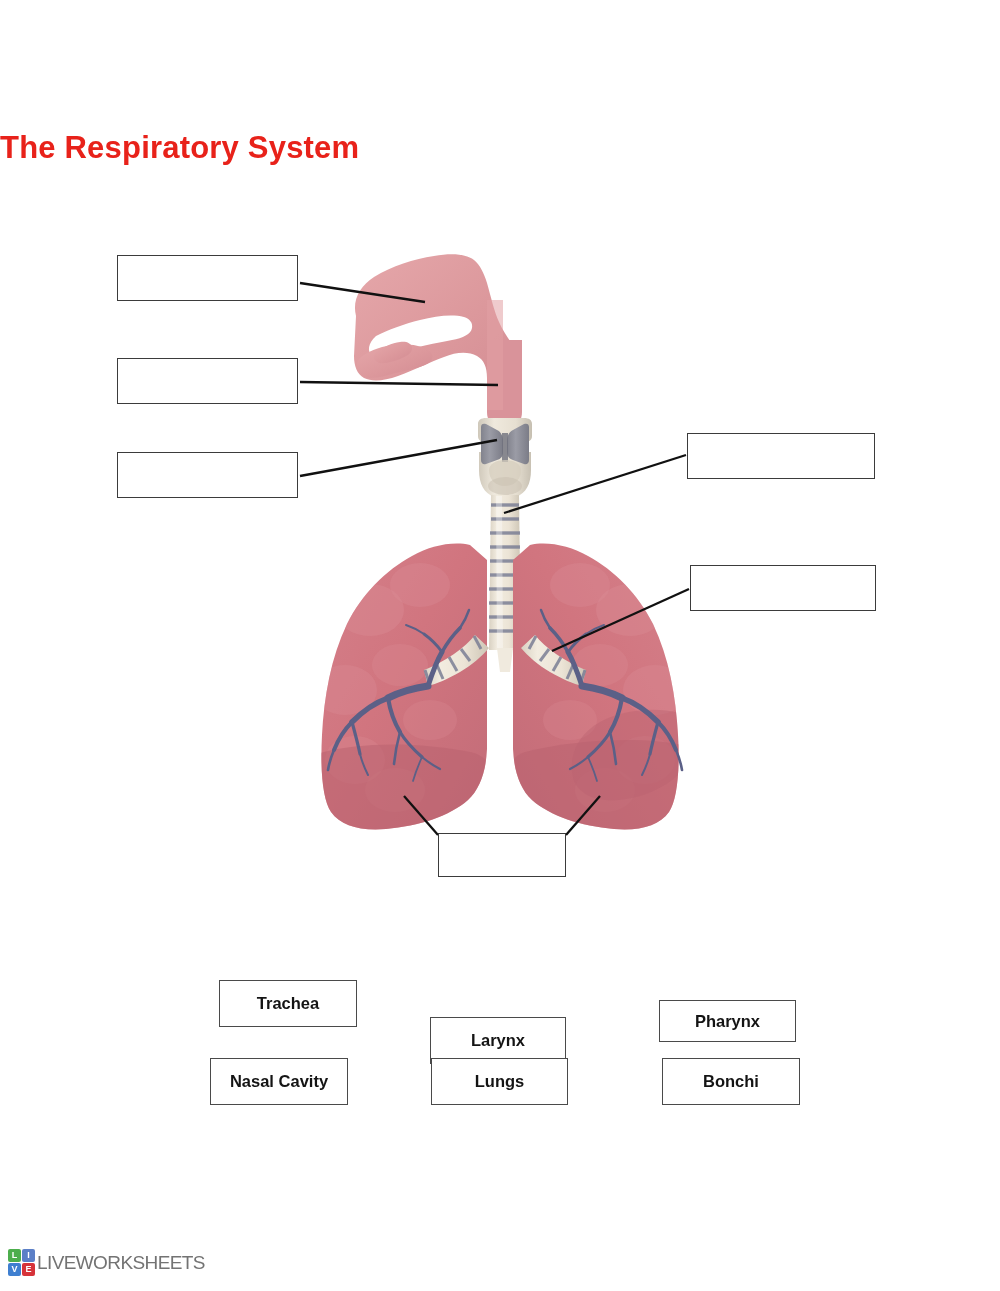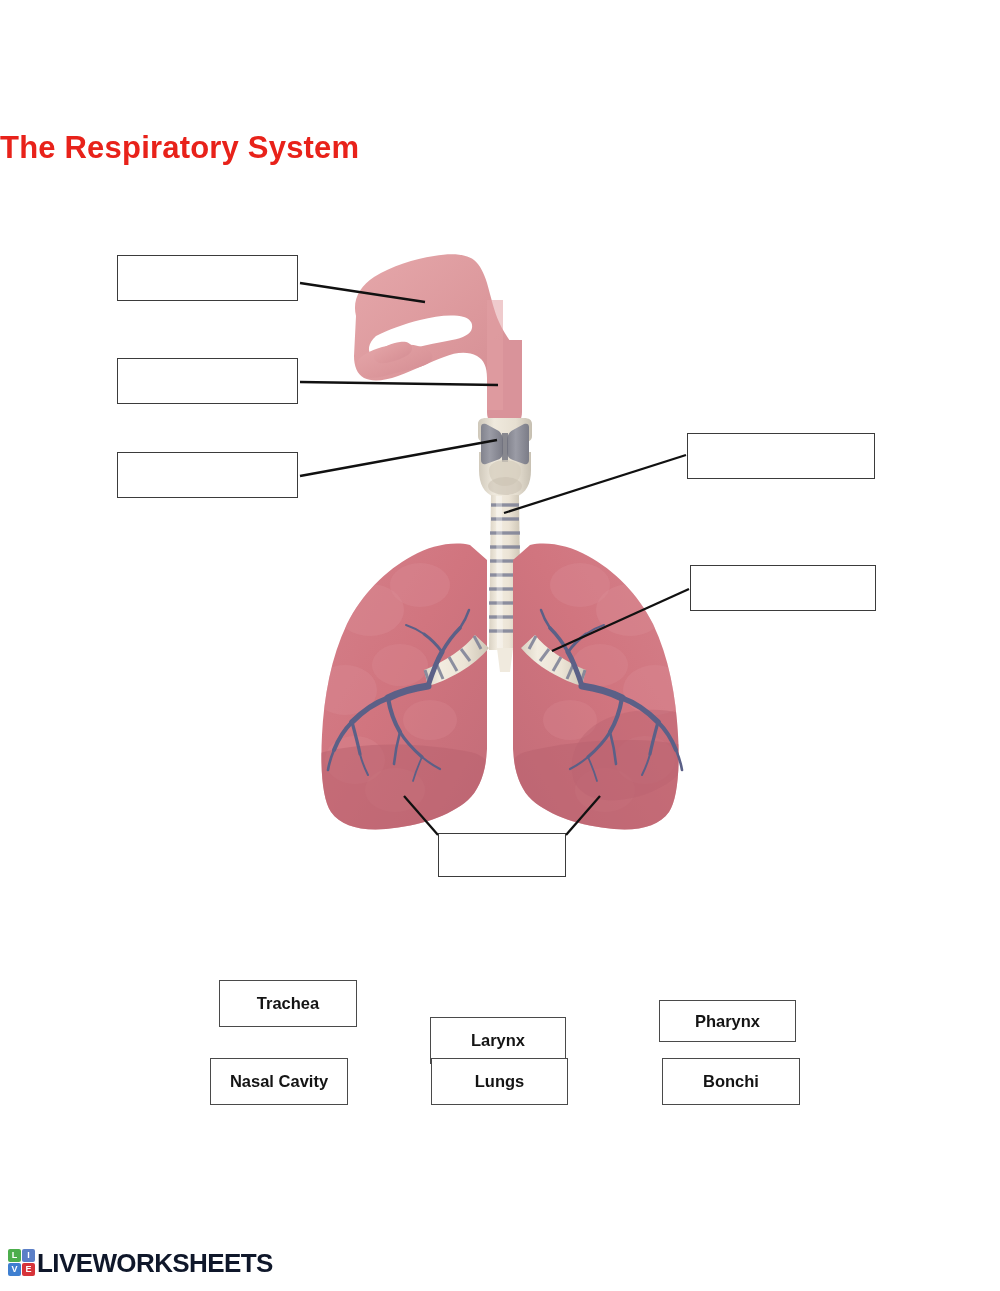--- a/index.html
+++ b/index.html
@@ -79,23 +79,23 @@
     display: flex;
     align-items: center;
     justify-content: center;
     font-size: 9px;
     font-weight: bold;
     color: #ffffff;
     border-radius: 2px;
     line-height: 1;
   }
   #logo-word {
-    font-size: 26px;
-    font-weight: bold;
-    color: #0f172a;
+    font-size: 19px;
+    font-weight: normal;
+    color: #737373;
     letter-spacing: -0.6px;
     line-height: 1;
   }
 </style>
 </head>
 <body>
 
 <div id="page">
 
   <div id="title">The Respiratory System</div>

